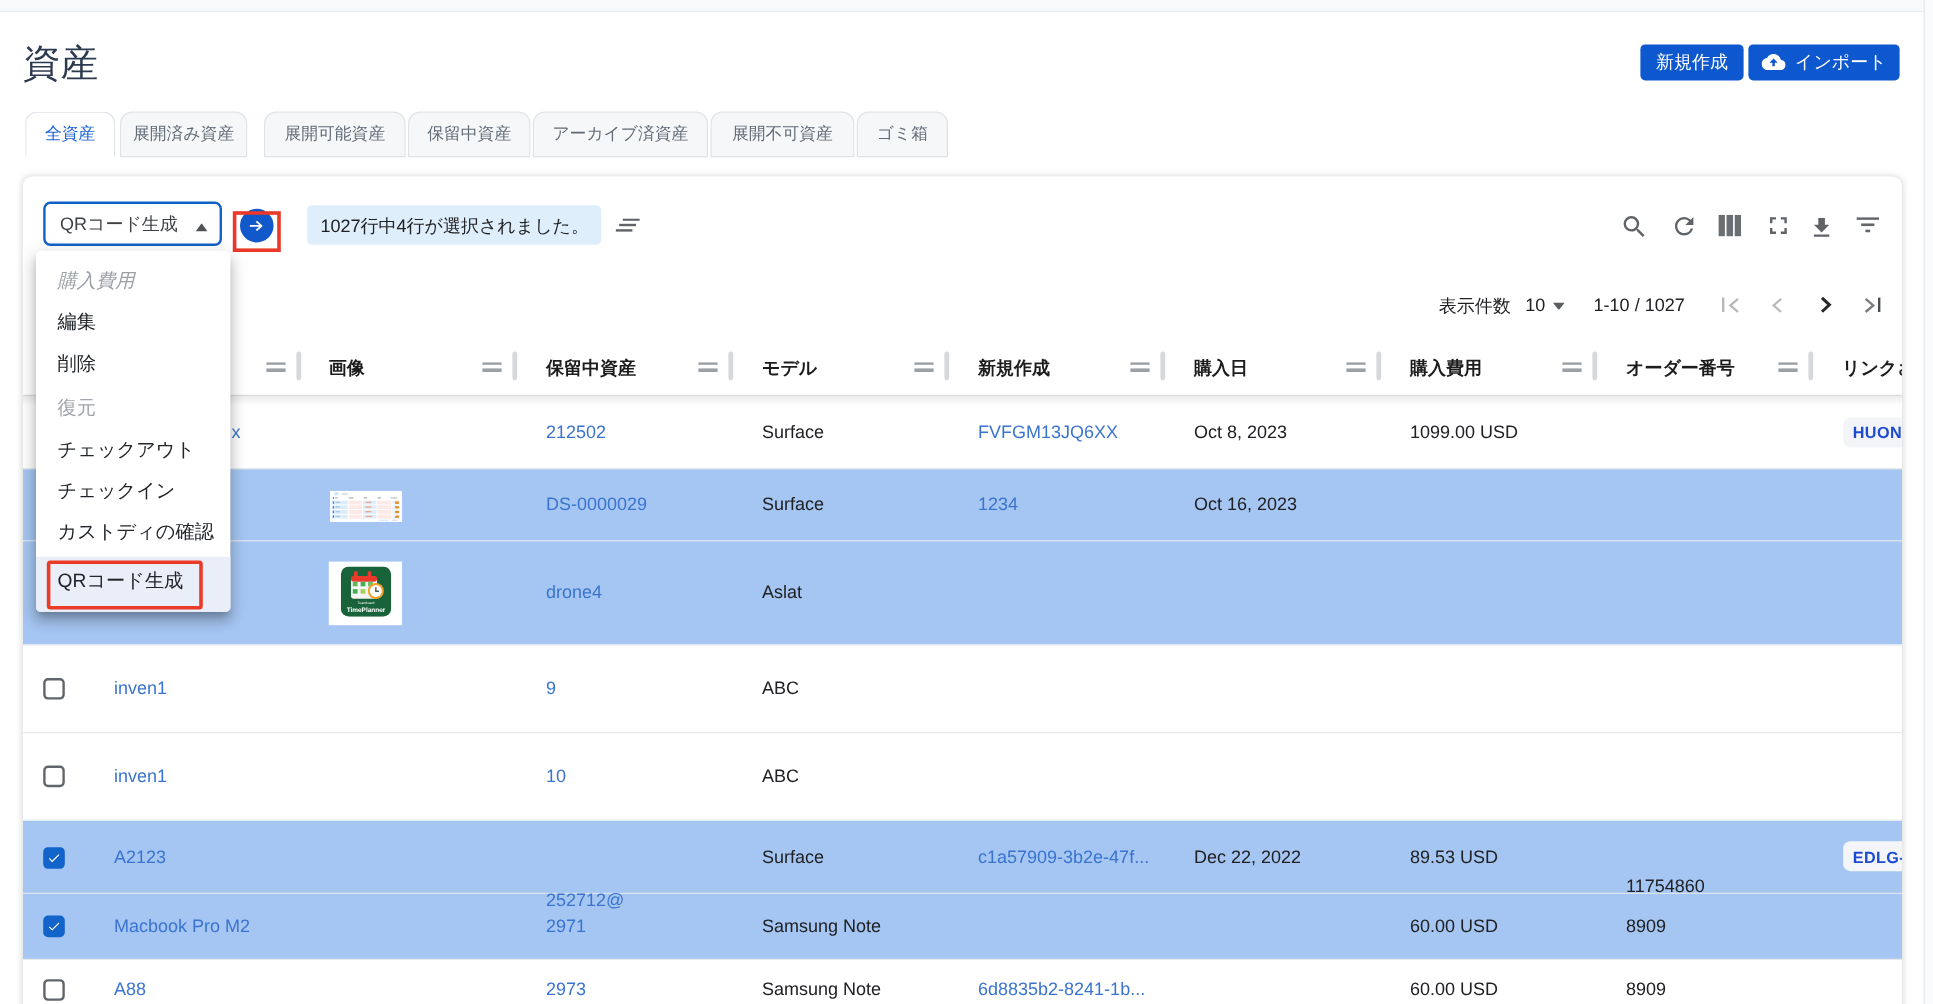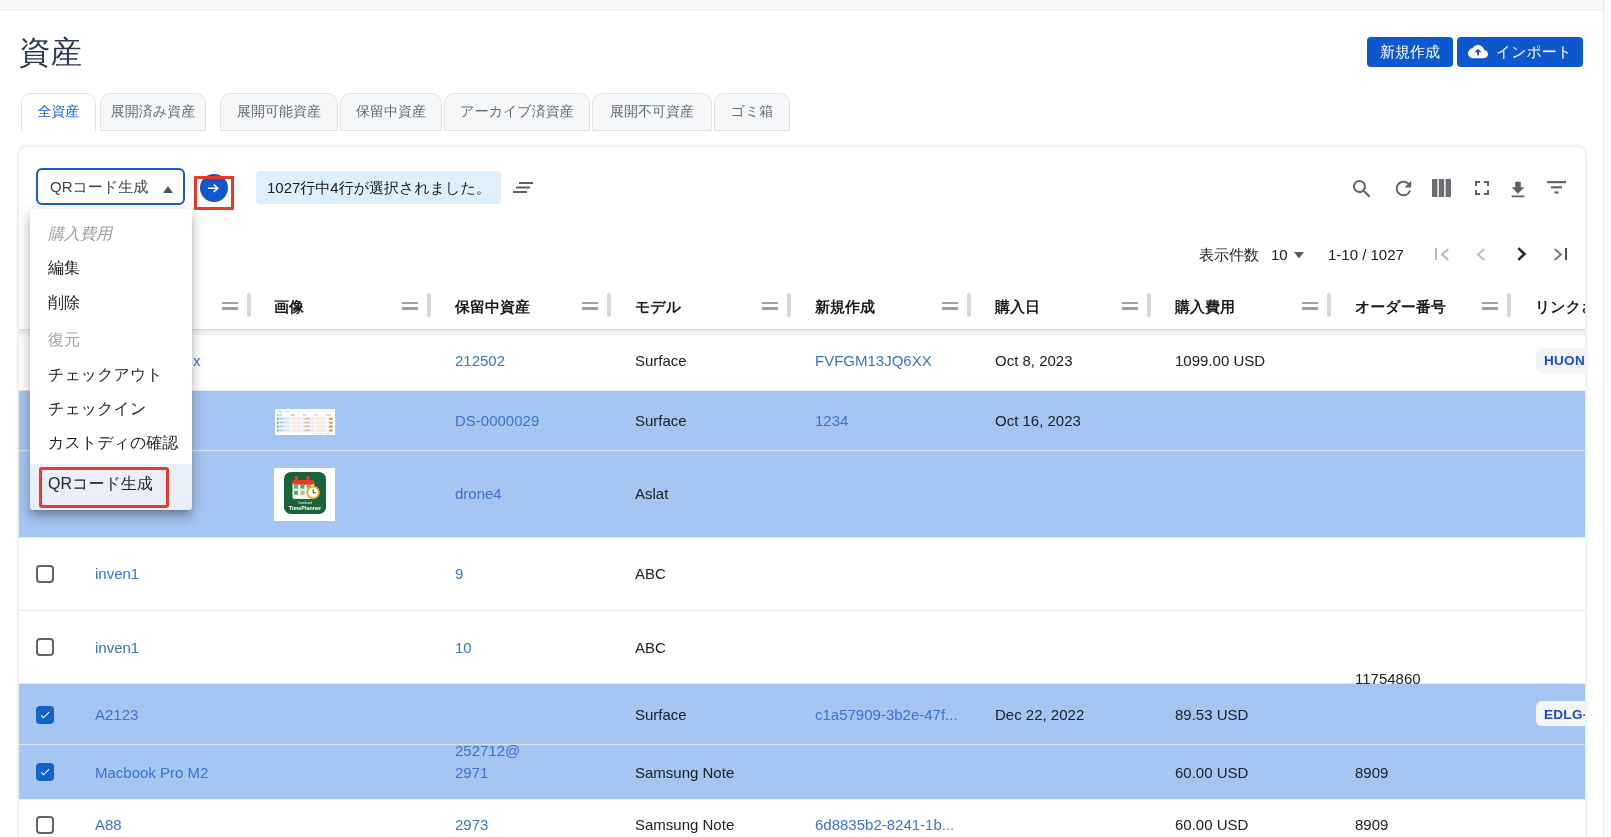--- a/index.html
+++ b/index.html
@@ -310,21 +310,21 @@
     <div class="cbc" style="top:706px;"></div>
     <svg class="abs" style="left:39px;top:709px;" width="12" height="12" viewBox="0 0 24 24">
             <path fill="#fff" d="M9 16.17L4.83 12l-1.42 1.41L9 19 21 7l-1.41-1.41z"></path>
           </svg>
     <div class="cell link" style="left:95px;top:706px;">A2123</div>
     <div class="cell link" style="left:455px;top:706px;margin-top:36px;">252712@</div>
     <div class="cell dark" style="left:635px;top:706px;">Surface</div>
     <div class="cell link" style="left:815px;top:706px;">c1a57909-3b2e-47f...</div>
     <div class="cell dark" style="left:995px;top:706px;">Dec 22, 2022</div>
     <div class="cell dark" style="left:1175px;top:706px;">89.53 USD</div>
-    <div class="cell dark" style="left:1355px;top:670px;">11754860</div>
+    <div class="cell dark" style="left:1355px;top:730px;">11754860</div>
     <div class="abs" style="left:1535.5px;top:701px;width:60px;height:25px;background:#f3f5f9;border-radius:6px;"></div>
     <div class="abs" style="left:1544px;top:706.5px;font-size:13.5px;font-weight:700;color:#1c4bd1;white-space:nowrap;letter-spacing:0.3px;">EDLG-4</div>
 
     <div class="cbc" style="top:763px;"></div>
     <svg class="abs" style="left:39px;top:766px;" width="12" height="12" viewBox="0 0 24 24">
             <path fill="#fff" d="M9 16.17L4.83 12l-1.42 1.41L9 19 21 7l-1.41-1.41z"></path>
           </svg>
     <div class="cell link" style="left:95px;top:764px;">Macbook Pro M2</div>
     <div class="cell link" style="left:455px;top:764px;">2971</div>
     <div class="cell dark" style="left:635px;top:764px;">Samsung Note</div>

